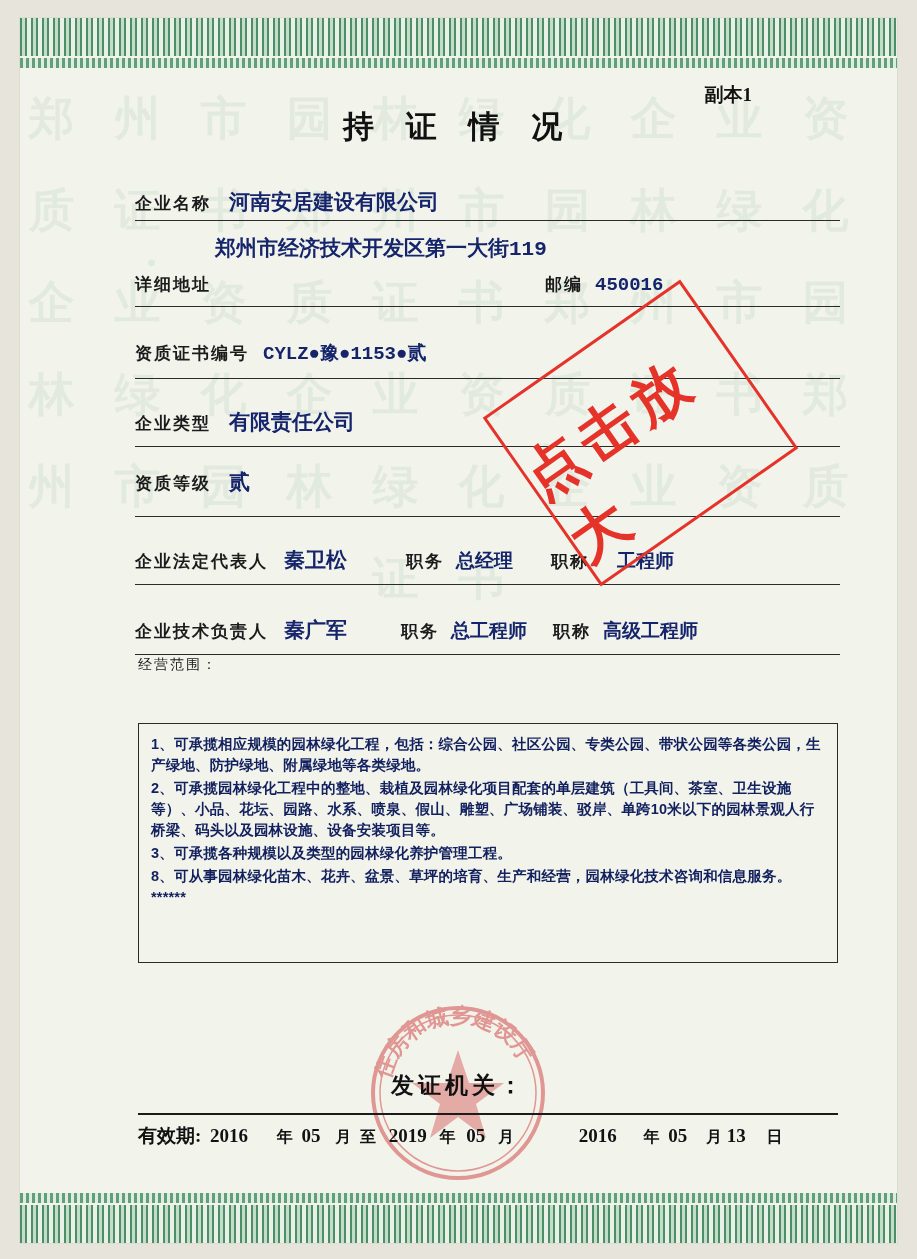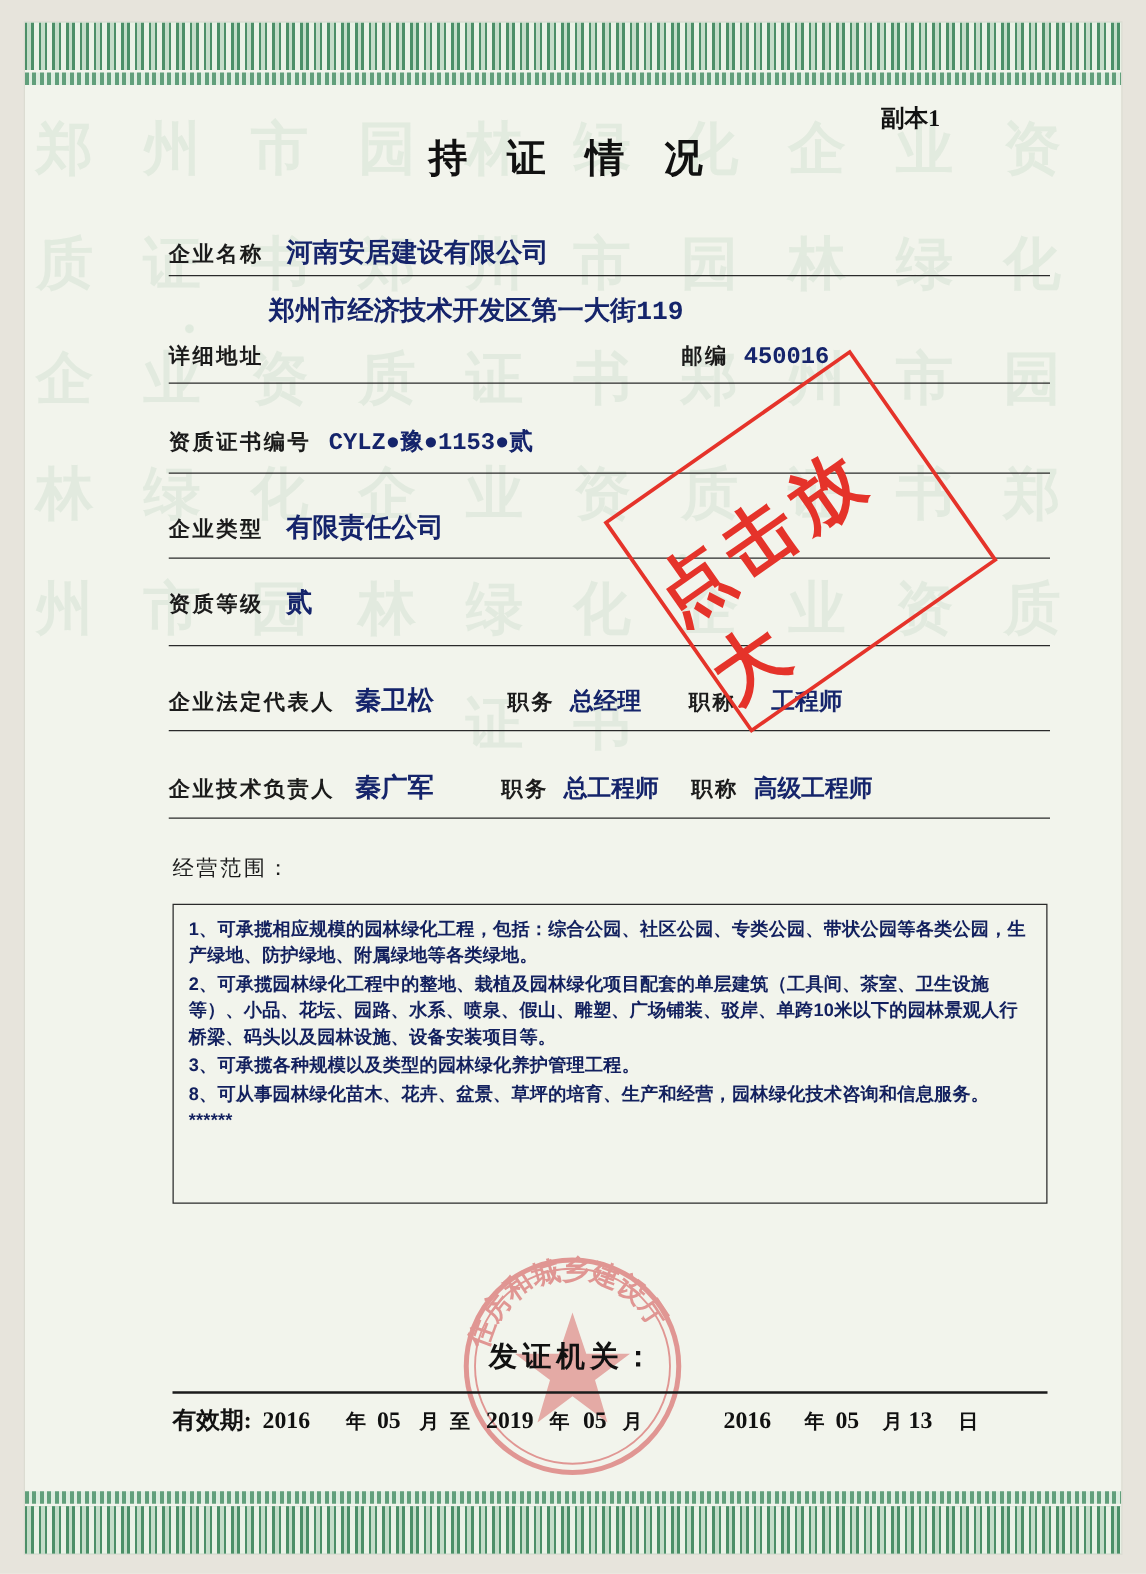--- a/index.html
+++ b/index.html
@@ -67,21 +67,21 @@
   .scope-box{
     position:absolute;left:118px;top:655px;width:700px;height:240px;
     border:1px solid #2a2a2a;
     padding:10px 12px;box-sizing:border-box;
   }
   .scope-box p{
     margin:0 0 2px 0;font-size:14.5px;line-height:21px;color:#12205e;font-weight:700;
     font-family:"Liberation Sans","DejaVu Sans",sans-serif;
     letter-spacing:.2px;
   }
-  .scope-label{position:absolute;left:118px;top:615px;font-size:17px;color:#1b1b1b;letter-spacing:2px;}
+  .scope-label{position:absolute;left:118px;top:588px;font-size:14px;color:#1b1b1b;letter-spacing:2px;}
 
   .issuer{
     position:absolute;left:0;top:1002px;width:877px;text-align:center;
     font-size:23px;font-weight:700;letter-spacing:4px;color:#111;
   }
 
   .valid-rule{position:absolute;left:118px;top:1045px;width:700px;height:2px;background:#1b1b1b;}
   .valid-row{position:absolute;left:118px;top:1055px;width:740px;font-size:19px;color:#111;font-weight:700;}
   .valid-row span{display:inline-block;}
   .vb{color:#111;font-weight:700;}

